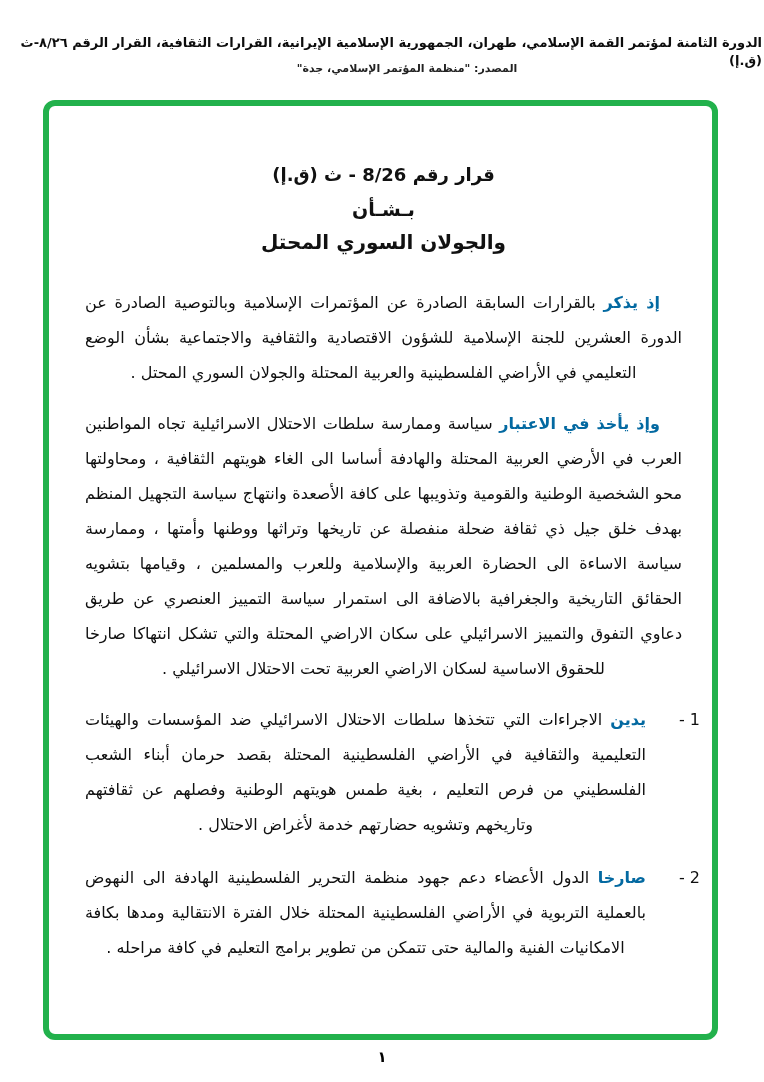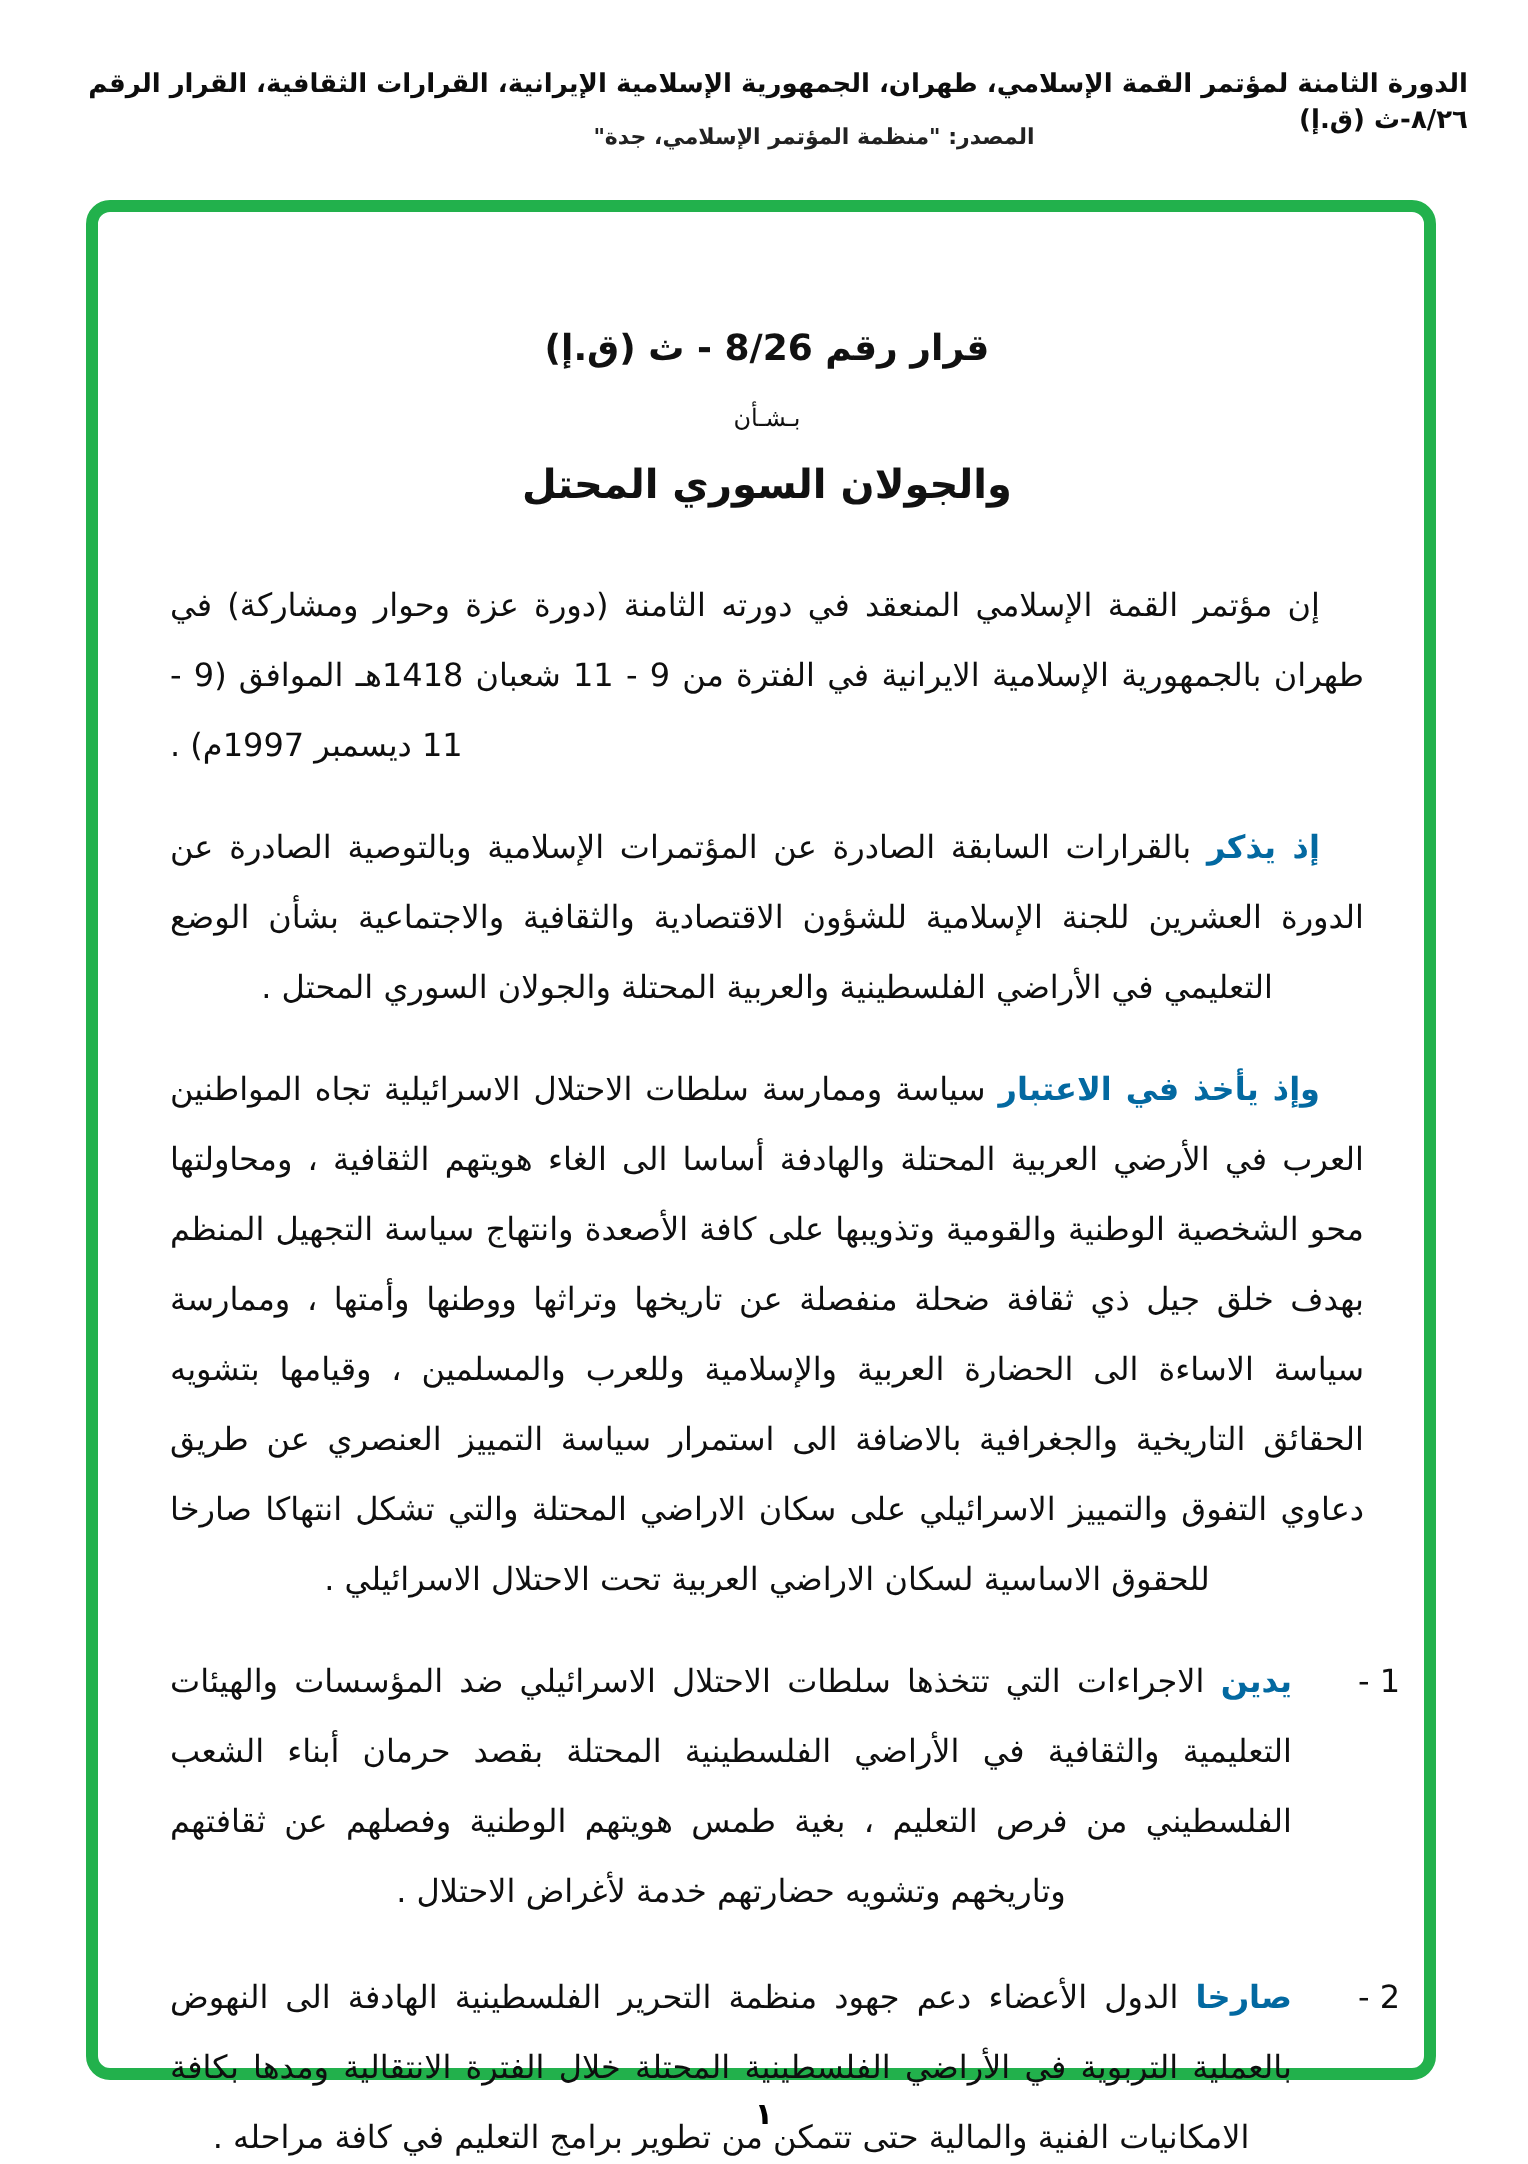--- a/index.html
+++ b/index.html
@@ -5,21 +5,21 @@
   html, body { margin: 0; padding: 0; }
   body {
     width: 764px; height: 1082px;
     background: #ffffff;
     font-family: "DejaVu Sans", sans-serif;
     color: #111111;
     position: relative;
     overflow: hidden;
   }
   .hdr1 {
-    position: absolute; top: 34px; right: 30px; left: 8px;
+    position: absolute; top: 34px; right: 2px; left: 8px;
     direction: rtl; text-align: right;
     font-weight: bold; font-size: 13px; line-height: 18px;
     color: #0d0d0d;
   }
   .hdr2 {
     position: absolute; top: 62px; left: 0; width: 100%;
     direction: rtl; text-align: center;
     transform: translateX(25px);
     font-weight: bold; font-size: 11px;
     color: #222222;
@@ -27,21 +27,21 @@
   .frame {
     position: absolute; left: 43px; top: 100px;
     width: 675px; height: 940px;
     box-sizing: border-box;
     border: 6px solid #22b14c;
     border-radius: 12px;
     padding: 46px 30px 10px 36px;
   }
   .title { direction: rtl; text-align: center; margin: 6px 0 26px 0; }
   .title .t1 { font-size: 18px; font-weight: bold; line-height: 34px; }
-  .title .t2 { font-size: 12px; font-weight: normal; line-height: 34px; letter-spacing: 1px; }
+  .title .t2 { font-size: 19px; font-weight: bold; line-height: 34px; letter-spacing: 1px; }
   .title .t3 { font-size: 18px; font-weight: bold; line-height: 33px; }
   .title .t4 { font-size: 20px; font-weight: bold; line-height: 33px; }
   .para {
     direction: rtl;
     text-align: justify;
     text-align-last: center;
     font-size: 16px; line-height: 35px;
     text-indent: 22px;
     margin: 0 0 16px 0;
     color: #0f0f0f;
@@ -82,23 +82,20 @@
   <div class="hdr2">المصدر:  "منظمة المؤتمر الإسلامي، جدة"</div>
 
   <div class="frame" style="border-color: rgb(34, 177, 76);">
 
     <div class="title">
       <div class="t1">قرار رقم 8/26 - ث (ق.إ)</div>
       <div class="t2">بـشـأن</div>
       <div class="t4">والجولان السوري المحتل</div>
     </div>
 
-    <p class="para first-para">
-      <span>إن مؤتمر القمة الإسلامي المنعقد في دورته الثامنة (دورة عزة وحوار ومشاركة) في طهران بالجمهورية الإسلامية الايرانية في الفترة من 9 - 11 شعبان 1418هـ الموافق (9 - 11 ديسمبر 1997م) .</span>
-    </p>
 
     <p class="para">
       <b>إذ يذكر</b><span> بالقرارات السابقة الصادرة عن المؤتمرات الإسلامية وبالتوصية الصادرة عن الدورة العشرين للجنة الإسلامية للشؤون الاقتصادية والثقافية والاجتماعية بشأن الوضع التعليمي في الأراضي الفلسطينية والعربية المحتلة والجولان السوري المحتل .</span>
     </p>
 
     <p class="para">
       <b>وإذ يأخذ في الاعتبار</b><span> سياسة وممارسة سلطات الاحتلال الاسرائيلية تجاه المواطنين العرب في الأرضي العربية المحتلة والهادفة أساسا الى الغاء هويتهم الثقافية ، ومحاولتها محو الشخصية الوطنية والقومية وتذويبها على كافة الأصعدة وانتهاج سياسة التجهيل المنظم بهدف خلق جيل ذي ثقافة ضحلة منفصلة عن تاريخها وتراثها ووطنها وأمتها ، وممارسة سياسة الاساءة الى الحضارة العربية والإسلامية وللعرب والمسلمين ، وقيامها بتشويه الحقائق التاريخية والجغرافية بالاضافة الى استمرار سياسة التمييز العنصري عن طريق دعاوي التفوق والتمييز الاسرائيلي على سكان الاراضي المحتلة والتي تشكل انتهاكا صارخا للحقوق الاساسية لسكان الاراضي العربية تحت الاحتلال الاسرائيلي .</span>
     </p>
 
     <div class="item">

